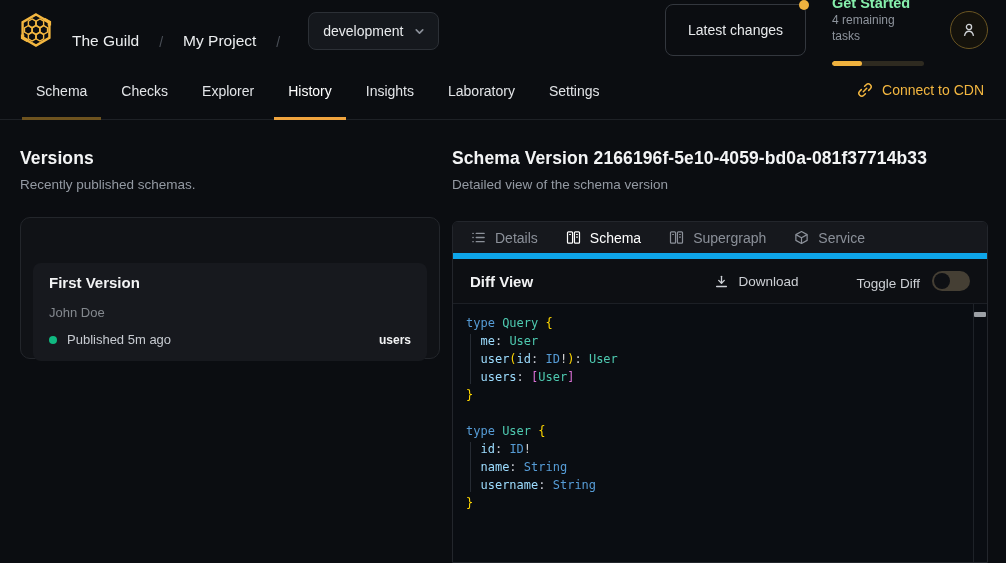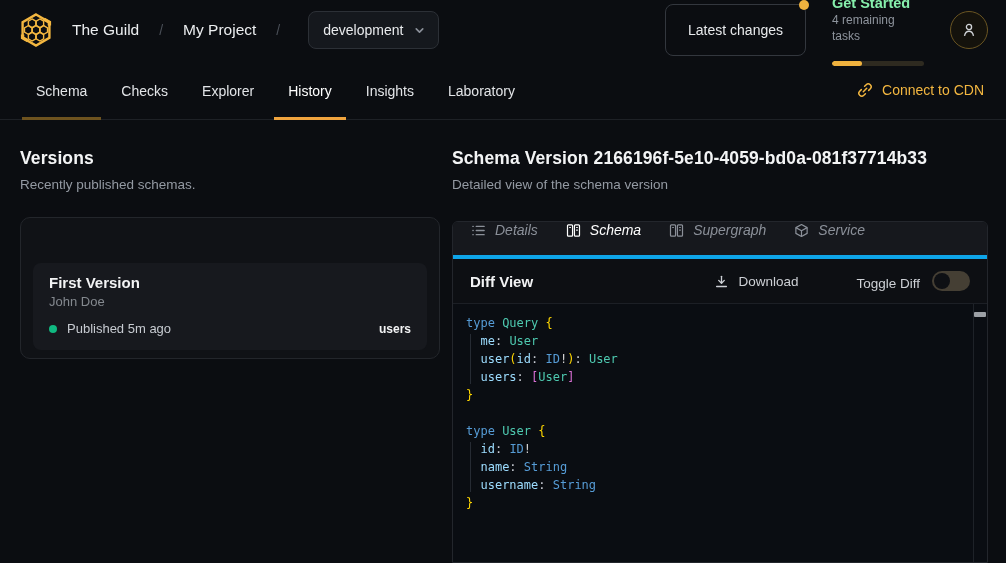--- a/index.html
+++ b/index.html
@@ -10,21 +10,21 @@
     font-family:"Liberation Sans", sans-serif;
     font-size:14px;
   }
   svg { display:block; }
 
   
   .app-header {
     height:60px; display:flex; align-items:center;
     justify-content:space-between; padding:0 18px 0 16px;
   }
-  .header-left { display:flex; align-items:center; gap:16px; }
+  .header-left { display:flex; align-items:flex-end; gap:16px; }
   .logo-btn { width:40px; height:40px; display:flex; align-items:center; justify-content:center; cursor:pointer; }
   .crumb { color:#eceef0; font-size:15.5px; cursor:pointer; }
   .crumb-sep { color:#4a4f57; font-size:14px; padding:0 4px; }
   .target-select {
     display:flex; align-items:center; gap:10px;
     background:#15181d; border:1px solid #2c3036; border-radius:8px;
     height:38px; padding:0 12px 0 14px; margin-left:8px;
     color:#e9ebed; cursor:pointer;
   }
   .target-select .chev { color:#8b9099; }
@@ -83,33 +83,33 @@
   .panel-sub { font-size:13.5px; color:#949aa3; margin-top:8px; }
 
   .versions-card {
     margin-top:25px; background:#101216; border:1px solid #23262b;
     border-radius:10px; padding:45px 12px 12px 12px; height:142px;
   }
   .version-item {
     background:#17191e; border-radius:8px; padding:11px 16px 14px; cursor:pointer;
   }
   .vi-name { font-size:15px; font-weight:700; color:#f2f3f4; }
-  .vi-author { font-size:13px; color:#84898f; margin-top:3px; }
+  .vi-author { font-size:13px; color:#84898f; margin-top:14px; }
   .vi-row { display:flex; align-items:center; margin-top:12px; }
   .vi-dot { width:8px; height:8px; border-radius:50%; background:#10b981; margin-right:10px; }
   .vi-status { font-size:13px; color:#c7cbd1; }
   .vi-service { margin-left:auto; font-size:12px; font-weight:700; color:#f2f3f4; }
 
   .detail-box {
     margin-top:29px; flex:1; border:1px solid #23262c; border-radius:6px 6px 0 0;
     display:flex; flex-direction:column; overflow:hidden; background:#0c0e12;
   }
   .detail-tabs {
-    height:37px; background:#16181d; border-bottom:4px solid #0ea5e9;
-    display:flex; align-items:flex-start; padding:0 18px; gap:28px; flex:0 0 auto;font-style:italic;
+    height:37px; background:#16181d; border-bottom:6px solid #0ea5e9;
+    display:flex; align-items:center; padding:0 18px; gap:28px; flex:0 0 auto;
   }
   .detail-tab { display:flex; align-items:center; gap:9px; color:#8b9099; font-size:14px; cursor:pointer; }
   .detail-tab.active { color:#ffffff; }
   .diff-row {
     height:45px; display:flex; align-items:center; padding:0 17px;
     border-bottom:1px solid #1c1f25; background:#0d0f13; flex:0 0 auto;
   }
   .diff-title { font-size:15px; font-weight:700; color:#f2f3f4; }
   .diff-actions { margin-left:auto; display:flex; align-items:center; gap:26px; }
   .download-btn {
@@ -232,20 +232,23 @@
       </div>
     <div class="nav-tab active">
         <span>History</span>
       </div>
     <div class="nav-tab">
         <span>Insights</span>
       </div>
     <div class="nav-tab">
         <span>Laboratory</span>
       </div>
+    <div class="nav-tab">
+        <span>Settings</span>
+      </div>
   </div>
   <button class="cdn-link">
     <span>
       <svg width="16" height="16" viewBox="0 0 16 16">
           <g fill="none" stroke="currentColor" stroke-width="1.5" stroke-linecap="round">
             <path d="M6.3 9.7 9.7 6.3"></path>
             <path d="M7.6 4.3 9.2 2.7a2.9 2.9 0 0 1 4.1 4.1l-1.6 1.6"></path>
             <path d="M8.4 11.7 6.8 13.3a2.9 2.9 0 0 1-4.1-4.1l1.6-1.6"></path>
           </g>
         </svg>

